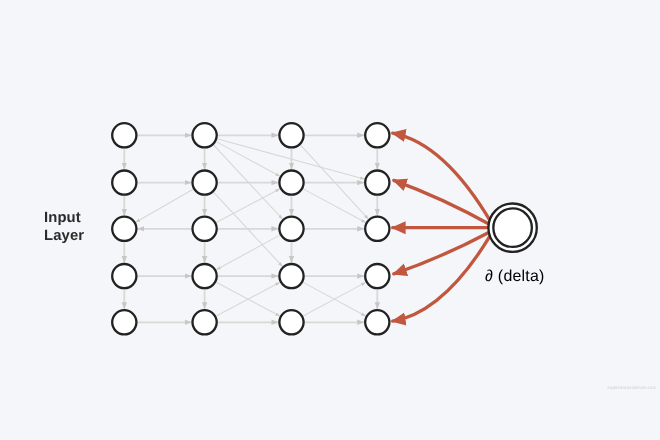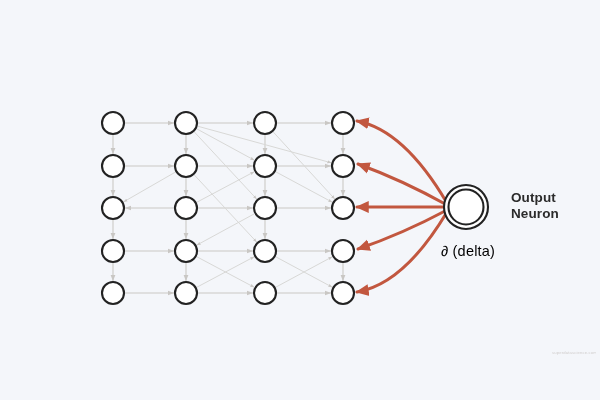--- a/index.html
+++ b/index.html
@@ -162,21 +162,21 @@
         <circle cx="343" cy="208" r="11" fill="#ffffff" stroke="#222222" stroke-width="2.1"></circle>
         <circle cx="343" cy="251" r="11" fill="#ffffff" stroke="#222222" stroke-width="2.1"></circle>
         <circle cx="343" cy="293" r="11" fill="#ffffff" stroke="#222222" stroke-width="2.1"></circle>
       </g>
     <g id="output-neuron-layer">
         <circle cx="466" cy="207" r="22" fill="#ffffff" stroke="#222222" stroke-width="2.1"></circle>
         <circle cx="466" cy="207" r="17.5" fill="none" stroke="#222222" stroke-width="2.1"></circle>
       </g>
   </svg>
 
+  <div class="label-text" id="input-layer-label">Input
+Layer</div>
 
-  <div class="label-text" id="output-neuron-label">Output
-Neuron</div>
 
   <div id="delta-label">∂ (delta)</div>
 
   <div id="watermark">superdatascience.com</div>
 
 </div>
 
 </body></html>

